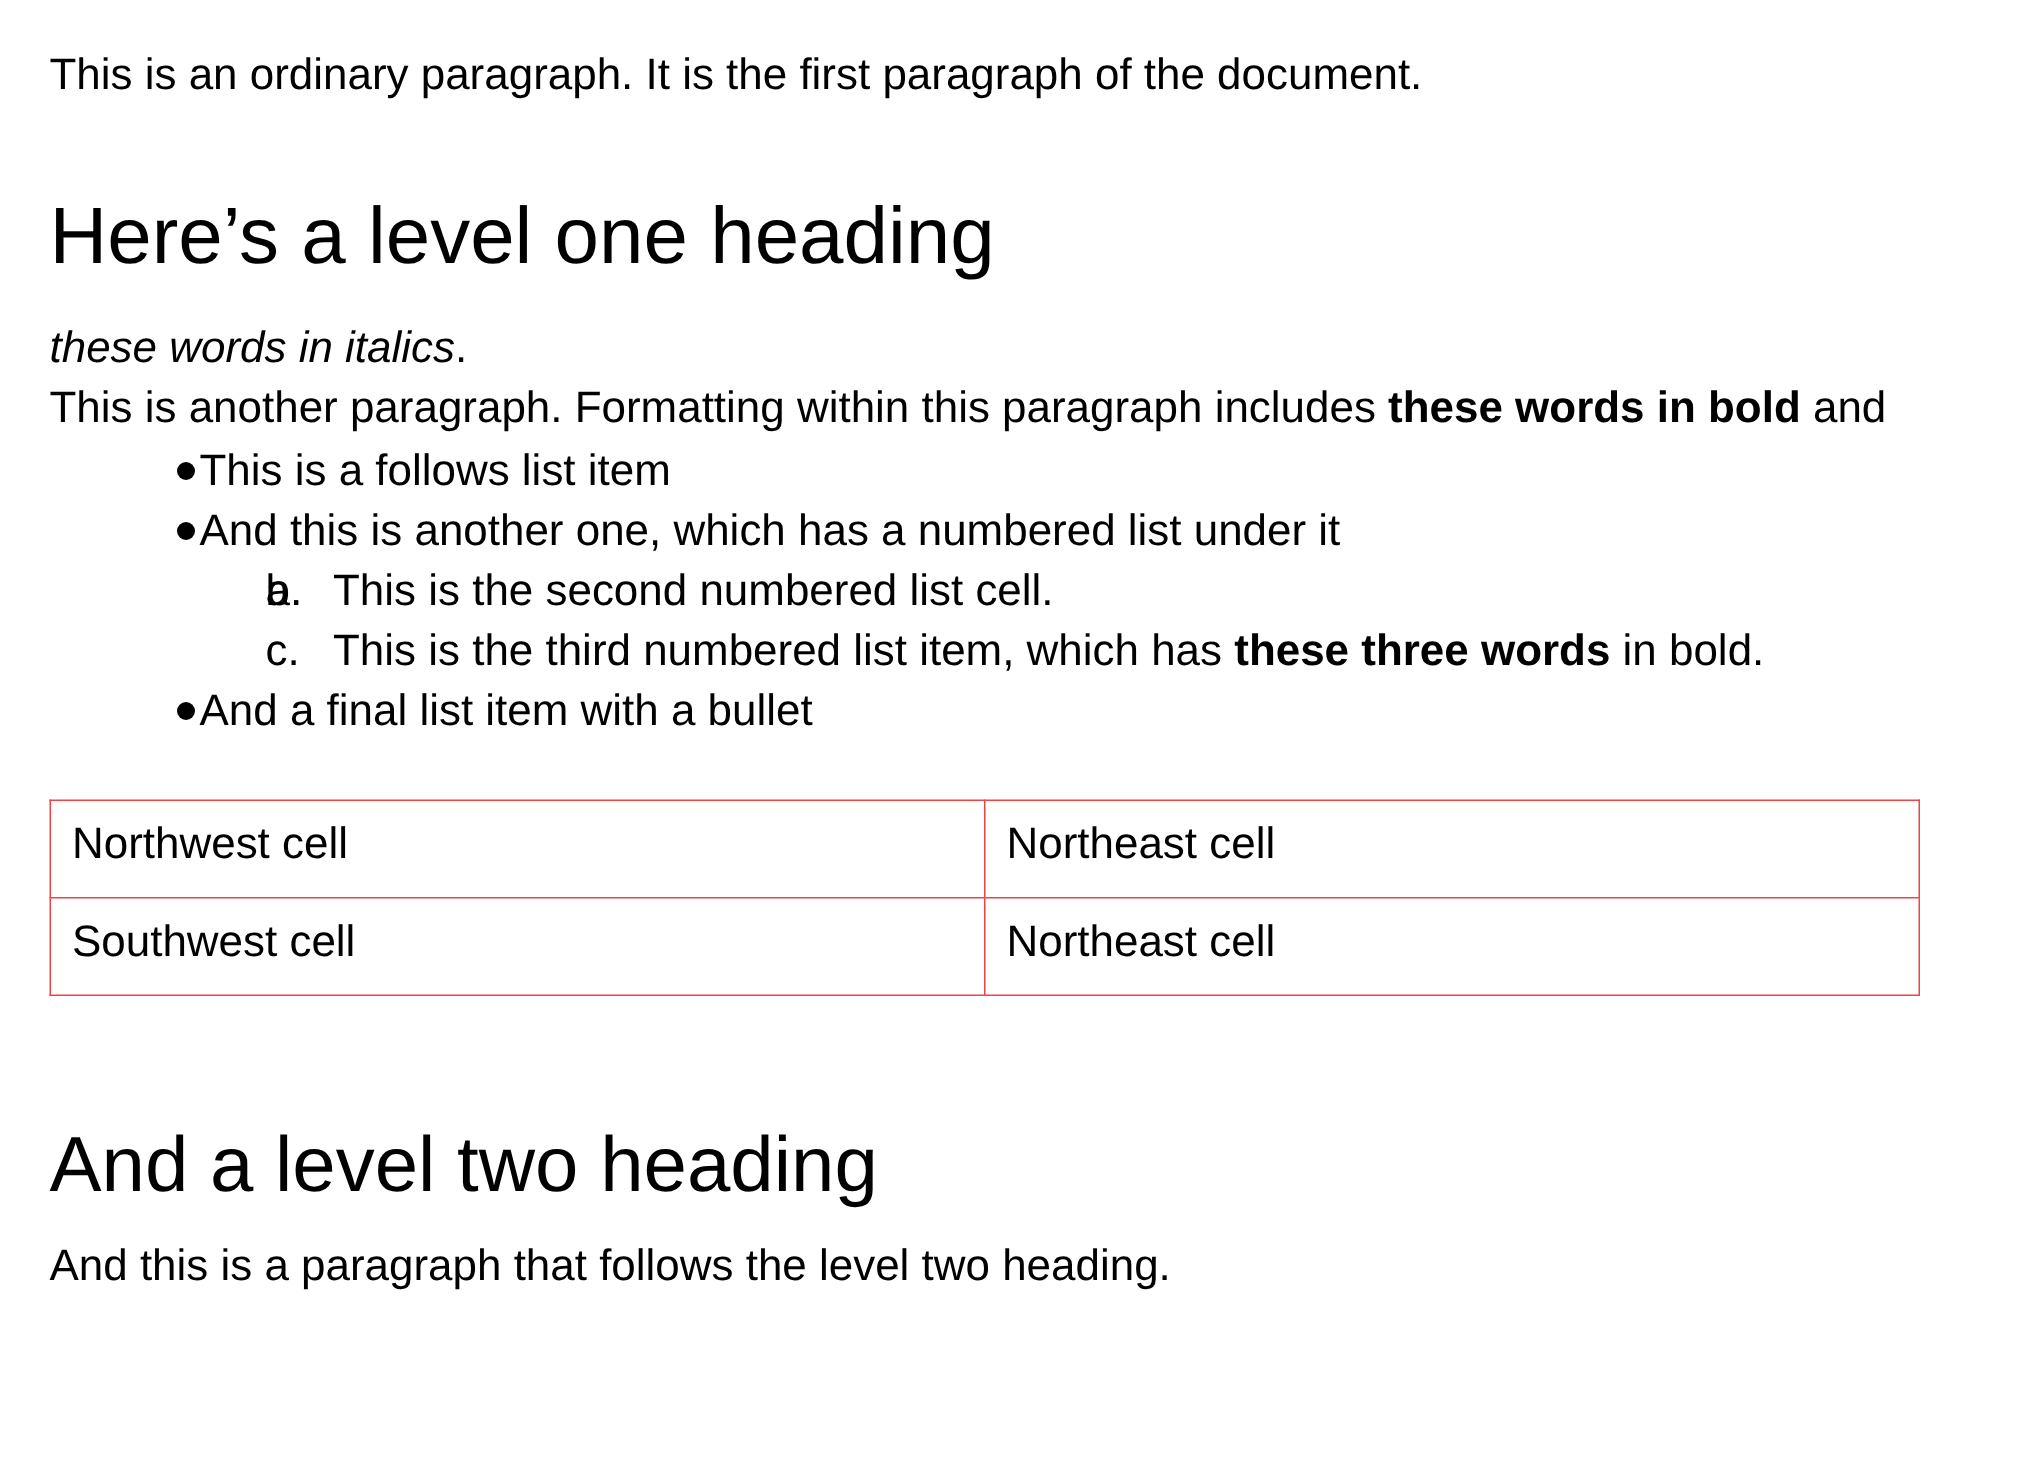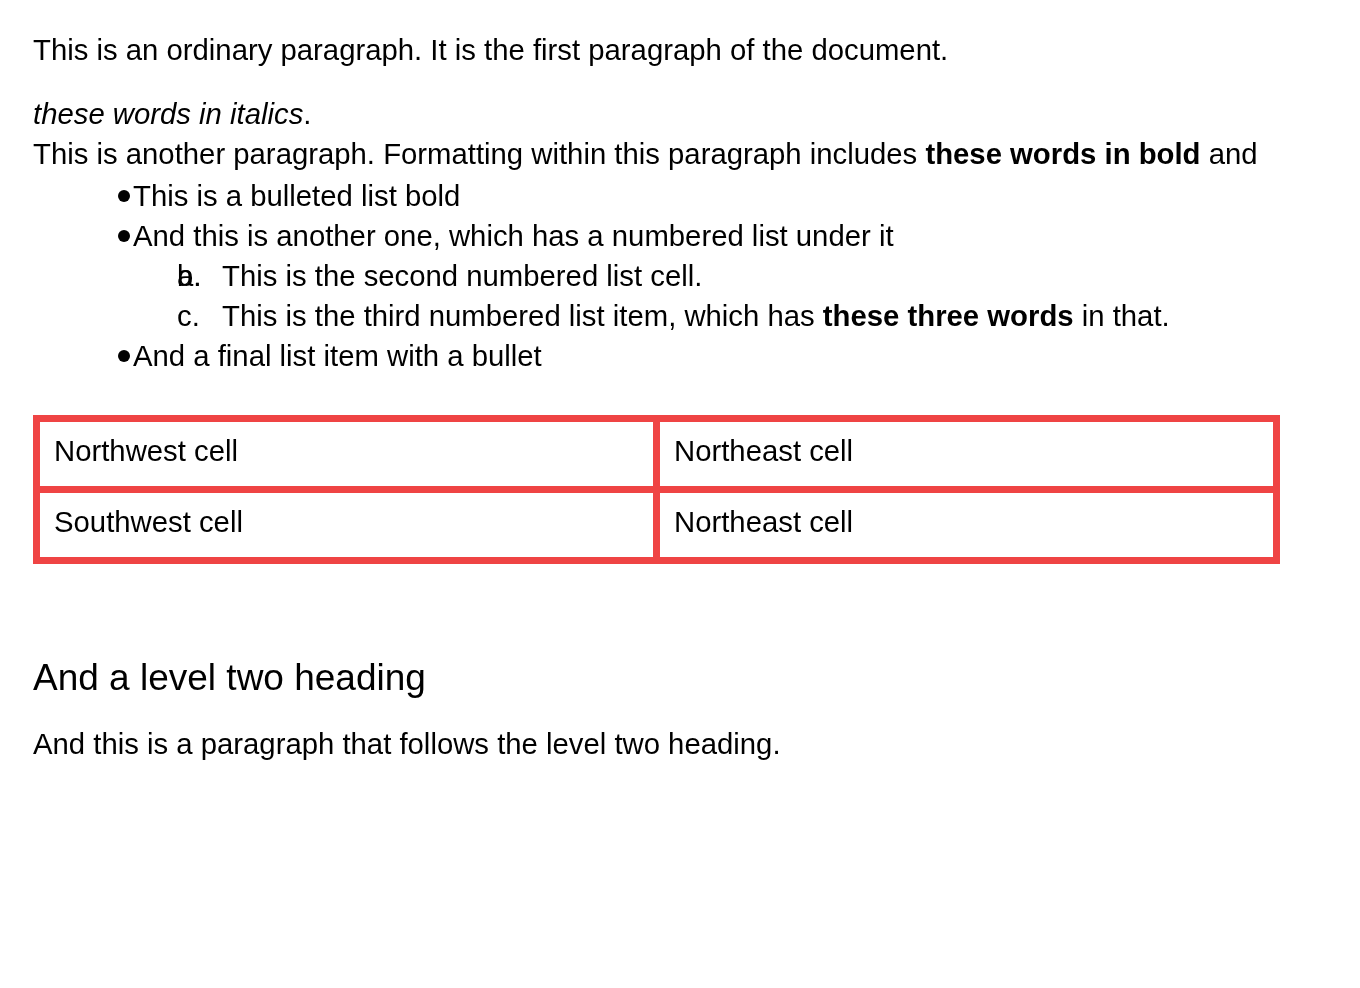--- a/index.html
+++ b/index.html
@@ -20,21 +20,21 @@
   }
   .p { margin: 0; white-space: nowrap; }
   .h1 {
     font-size: 53.3px;
     line-height: 61px;
     font-weight: 400;
     margin: 57px 0 0 0;
     white-space: nowrap;
   }
   .h2 {
-    font-size: 37px;
+    font-size: 52px;
     line-height: 49px;
     font-weight: 400;
     margin: 89px 0 0 0;
     white-space: nowrap;
   }
   .p2 { margin-top: 24px; }
   .p2 .line { white-space: nowrap; }
   .p3 { margin-top: 22px; }
   .bold { font-weight: 700; }
   .italic { font-style: italic; }
@@ -59,64 +59,65 @@
     left: 144px;
     top: 0;
   }
   .doc-table {
     margin-top: 39px;
     border-collapse: collapse;
     table-layout: fixed;
     width: 1247px;
   }
   .doc-table td {
-    border: 7px solid #ef4444;
+    border: 1px solid #ef4444;
     width: 50%;
     padding: 9px 14px 15px 14px;
     line-height: 40px;
     vertical-align: top;
     white-space: nowrap;
   }
 </style>
 </head>
 <body>
 
 <div class="content">
 
   <p class="p">This is an ordinary paragraph. It is the first paragraph of the document.</p>
 
+  <h1 class="h1">Here’s a level one heading</h1>
 
   <div class="p2">
     <div class="line"><span class="italic">these words in italics</span><span>.</span></div>
     <div class="line"><span>This is another paragraph. Formatting within this paragraph includes </span><span class="bold">these words in bold</span><span> and</span></div>
   </div>
 
   <div class="list">
 
     <div class="li li-bullet">
       <span class="bullet-dot"></span>
-      <span>This is a bulleted list bold</span>
+      <span>This is a follows list item</span>
     </div>
 
     <div class="li li-bullet">
       <span class="bullet-dot"></span>
       <span>And this is another one, which has a numbered list under it</span>
     </div>
 
     <div class="li li-num">
       <span class="ol-marker">a.</span>
     </div>
 
     <div class="li li-num">
       <span class="ol-marker">b.</span>
       <span>This is the second numbered list cell.</span>
     </div>
 
     <div class="li li-num">
-      <span class="ol-marker">c.</span><span>This is the third numbered list item, which has </span><span class="bold">these three words</span><span> in that.</span>
+      <span class="ol-marker">c.</span><span>This is the third numbered list item, which has </span><span class="bold">these three words</span><span> in bold.</span>
     </div>
 
     <div class="li li-bullet">
       <span class="bullet-dot"></span>
       <span>And a final list item with a bullet</span>
     </div>
 
   </div>
 
   <table class="doc-table">

